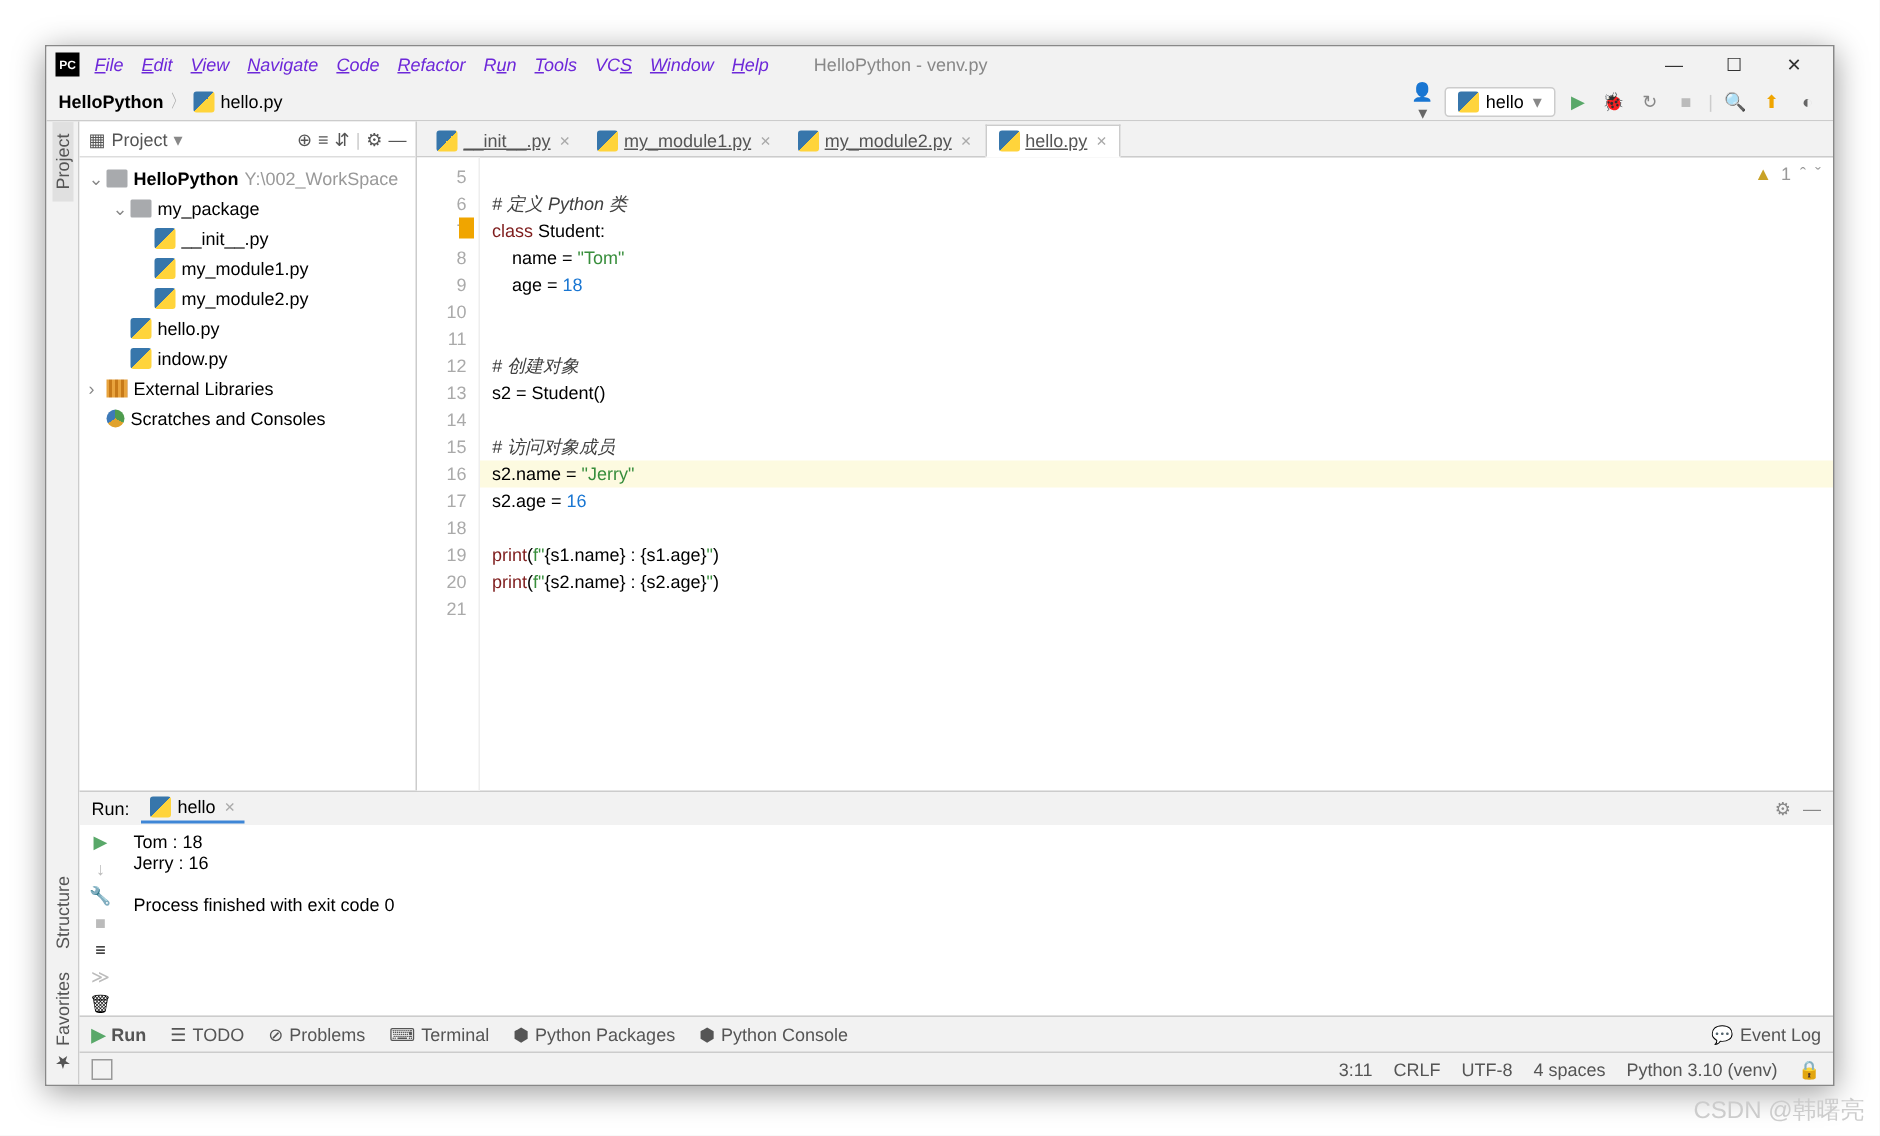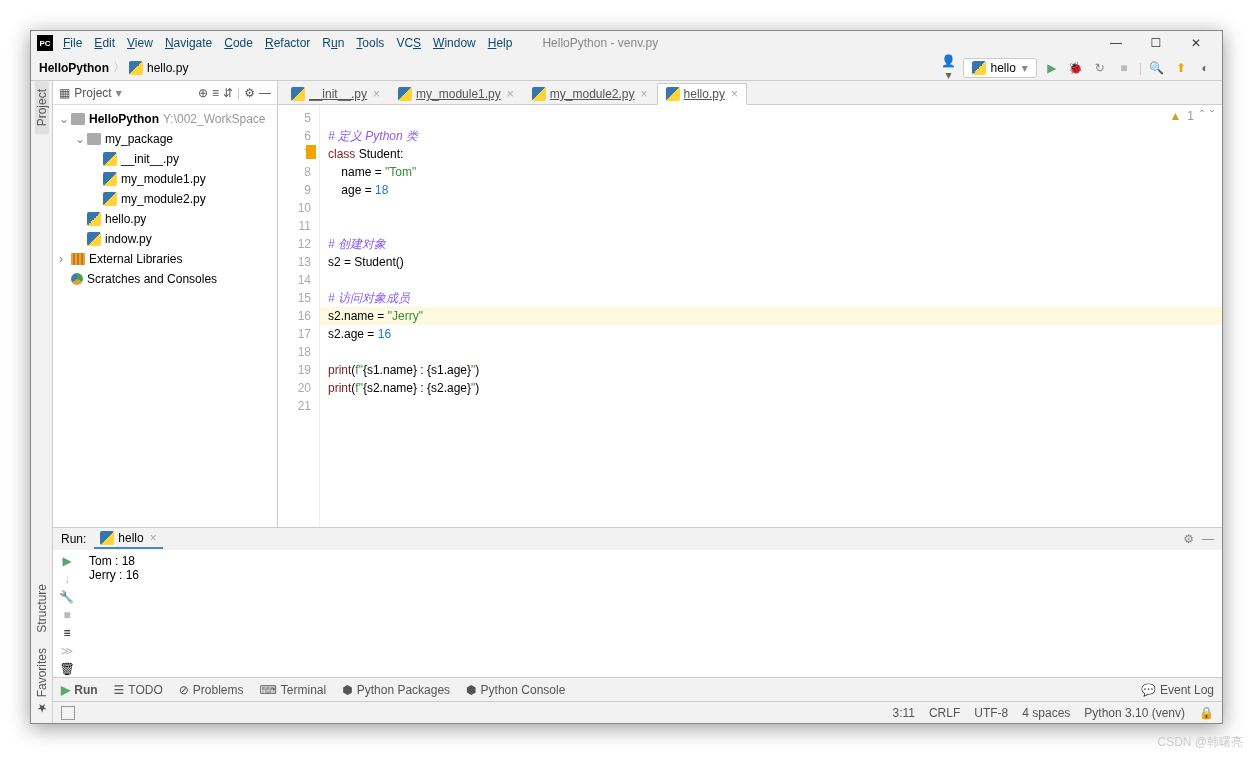--- a/index.html
+++ b/index.html
@@ -1,20 +1,20 @@
 <!DOCTYPE html>
 <html><head>
 <meta charset="utf-8">
 <style>
 * { margin:0; padding:0; box-sizing:border-box; font-family:"Segoe UI",Arial,sans-serif; font-size:12px; }
 body { background:#fff; width:1253px; height:757px; position:relative; overflow:hidden; }
 .window { position:absolute; left:30px; top:30px; width:1193px; height:694px; border:1px solid #888; background:#f2f2f2; display:flex; flex-direction:column; box-shadow:0 4px 20px rgba(0,0,0,0.4); }
 .titlebar { height:24px; display:flex; align-items:center; padding:0 6px; background:#f2f2f2; }
 .logo { width:16px; height:16px; background:#000; color:#fff; font-size:8px; font-weight:bold; display:flex; align-items:center; justify-content:center; margin-right:10px; }
-.menu-item { margin-right:12px; color:#0c4a6e; cursor:pointer; }
+.menu-item { margin-right:12px; color:#6d28d9; cursor:pointer;font-style:italic; }
 .menu-item u { text-decoration:underline; }
 .win-title { margin-left:18px; color:#888; }
 .win-controls { margin-left:auto; display:flex; }
 .win-btn { width:40px; height:20px; display:flex; align-items:center; justify-content:center; color:#333; }
 .toolbar2 { height:26px; display:flex; align-items:center; padding:0 8px; background:#f2f2f2; border-bottom:1px solid #ccc; }
 .bc-sep { margin:0 4px; color:#aaa; }
 .py-icon { width:14px; height:14px; display:inline-block; background:linear-gradient(135deg,#3776ab 50%,#ffd43b 50%); border-radius:2px; margin-right:4px; vertical-align:middle; }
 .tb-right { margin-left:auto; display:flex; align-items:center; gap:6px; }
 .config-select { border:1px solid #ccc; padding:2px 8px; border-radius:3px; background:#fff; display:flex; align-items:center; }
 .tb-icon { width:18px; text-align:center; color:#666; }
@@ -44,37 +44,37 @@
 .tab .x { margin-left:6px; color:#aaa; }
 .editor-body { flex:1; display:flex; font-family:Consolas,monospace; font-size:13px; position:relative; }
 .gutter { width:42px; text-align:right; padding:4px 8px 4px 0; color:#aaa; background:#fff; border-right:1px solid #eee; }
 .gutter div { height:18px; line-height:18px; }
 .code { flex:1; padding:4px 0; }
 .code .line { height:18px; line-height:18px; padding-left:8px; white-space:pre; }
 .hl { background:#fdfae0; }
 .kw { color:#7f1d1d; }
 .str { color:#388e3c; }
 .num { color:#1976d2; }
-.cmt { color:#8b5cf6; font-style:italic; }
+.cmt { color:#404040; font-style:italic; }
 .bookmark { position:absolute; left:28px; width:10px; height:14px; background:#f0a500; }
 .insp { position:absolute; right:8px; top:4px; display:flex; gap:6px; color:#999; font-size:11px; align-items:center; }
 .warn-tri { color:#c9a227; }
 .run-panel { height:150px; border-top:1px solid #ccc; display:flex; flex-direction:column; background:#fff; }
 .run-head { height:22px; display:flex; align-items:center; padding:0 8px; background:#f2f2f2; }
 .run-tab { border-bottom:2px solid #3e86d6; padding:2px 6px; display:flex; align-items:center; }
 .run-tools { width:28px; display:flex; flex-direction:column; align-items:center; gap:4px; padding-top:4px; }
 .run-out { flex:1; display:flex; }
 .console { flex:1; font-family:Consolas,monospace; font-size:13px; padding:4px 8px; overflow:auto; }
 .console .cmd { color:#7a7a9c; }
 .bottom-tools { height:24px; border-top:1px solid #ccc; display:flex; align-items:center; padding:0 8px; gap:16px; background:#f2f2f2; }
 .bt-item { display:flex; align-items:center; gap:4px; color:#555; cursor:pointer; }
 .bt-item.sel { font-weight:bold; }
 .statusbar { height:22px; border-top:1px solid #ccc; display:flex; align-items:center; justify-content:flex-end; padding:0 8px; gap:14px; background:#f2f2f2; color:#555; }
 .statusbar .lf { margin-right:auto; width:14px; height:14px; border:1px solid #999; }
-.watermark { position:absolute; right:10px; bottom:6px; color:#ccc; font-size:12px; }
+.watermark { position:absolute; right:10px; bottom:6px; color:#ccc; font-size:16px; }
 </style>
 </head>
 <body>
 
 <div class="window">
 
   <div class="titlebar">
     <div class="logo">PC</div>
     <span class="menu-item"><u>F</u>ile</span>
     <span class="menu-item"><u>E</u>dit</span>
@@ -277,20 +277,21 @@
             <span>🔧</span>
             <span style="color:#bbb">■</span>
             <span>≡</span>
             <span style="color:#bbb">≫</span>
             <span>🗑</span>
           </div>
           <div class="console">
             <div>Tom : 18</div>
             <div>Jerry : 16</div>
             <div>&nbsp;</div>
+            <div>Process finished with exit code 0</div>
           </div>
         </div>
       </div>
 
       <div class="bottom-tools">
         <div class="bt-item sel">
             <span class="green">▶</span>
             <span>Run</span>
           </div>
         <div class="bt-item">

